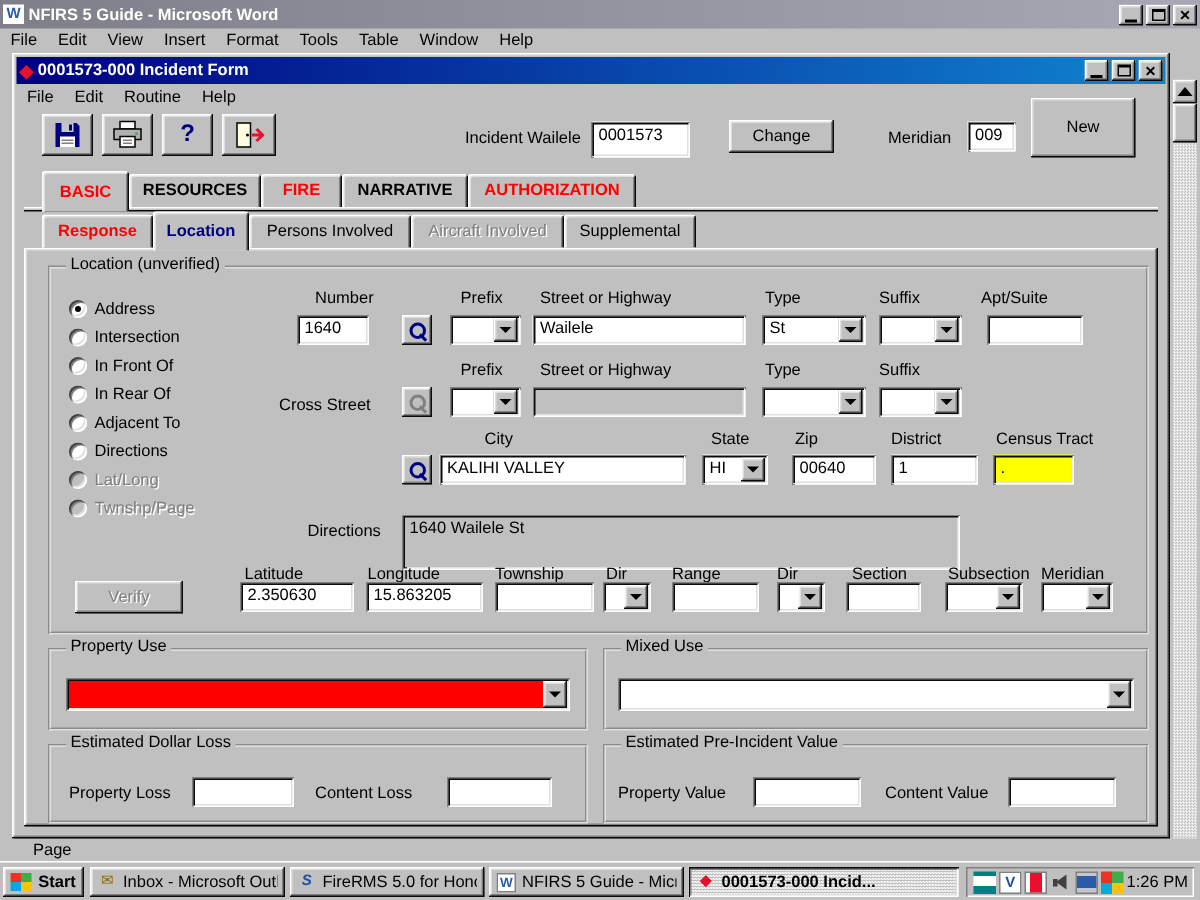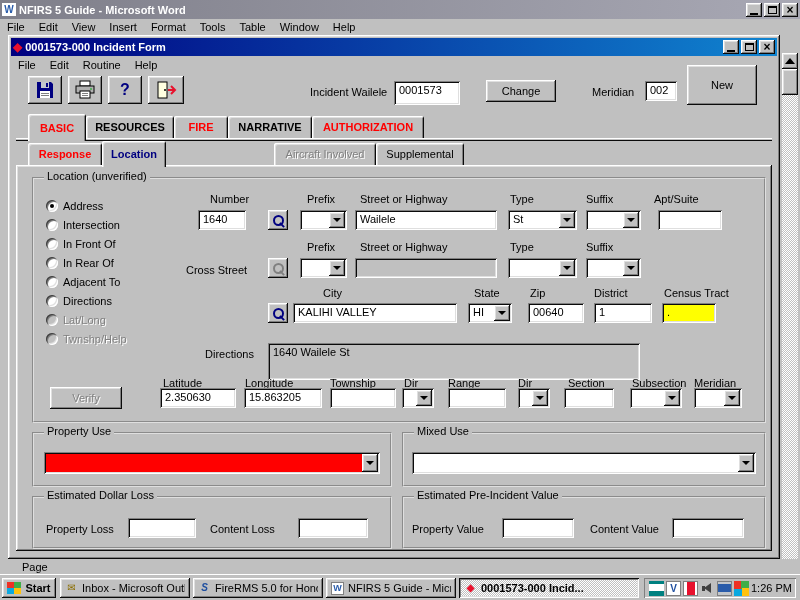--- a/index.html
+++ b/index.html
@@ -141,21 +141,21 @@
 
   <span class="lbl" style="left:302px;top:51px">Incident Wailele</span>
   <div class="a field" style="left:386px;top:46px;width:66px;height:24px">
     <span>0001573</span>
   </div>
   <div class="a btn" style="left:478px;top:45px;width:70px;height:22px">
     <span>Change</span>
   </div>
   <span class="lbl" style="left:584px;top:51px">Meridian</span>
   <div class="a field" style="left:637px;top:46px;width:32px;height:20px">
-    <span>002</span>
+    <span>009</span>
   </div>
   <div class="a btn" style="left:679px;top:30px;width:70px;height:40px">
     <span>New</span>
   </div>
 
   <div class="a hline" style="left:8px;top:103px;width:756px;height:3px;z-index:1"></div>
   <div class="tab" style="left:20px;top:79px;width:58px;height:27px;z-index:3">
     <span style="color: rgb(255, 0, 0);">BASIC</span>
   </div>
   <div class="tab" style="left:78px;top:81px;width:88px;height:22px;z-index:2">
@@ -170,20 +170,23 @@
   <div class="tab" style="left:304px;top:81px;width:112px;height:22px;z-index:2">
     <span style="color: rgb(255, 0, 0);">AUTHORIZATION</span>
   </div>
 
   <div class="tab" style="left:20px;top:108px;width:74px;height:22px;z-index:2">
     <span style="color: rgb(255, 0, 0);">Response</span>
   </div>
   <div class="tab" style="left:94px;top:106px;width:64px;height:26px;z-index:3">
     <span style="color: rgb(0, 0, 128);">Location</span>
   </div>
+  <div class="tab" style="left:158px;top:108px;width:108px;height:22px;z-index:2;font-weight:normal">
+    <span style="color: rgb(0, 0, 0);">Persons Involved</span>
+  </div>
   <div class="tab dis-text" style="left:266px;top:108px;width:102px;height:22px;z-index:2;font-weight:normal">
     <span style="color: rgb(128, 128, 128);">Aircraft Involved</span>
   </div>
   <div class="tab" style="left:368px;top:108px;width:88px;height:22px;z-index:2;font-weight:normal">
     <span style="color: rgb(0, 0, 0);">Supplemental</span>
   </div>
 
   <div class="a raised" style="left:8px;top:130px;width:756px;height:386px;z-index:1">
 
     <div class="groupbox" style="left:16px;top:12px;width:734px;height:246px"></div>
@@ -212,21 +215,21 @@
     <div class="radio-opt" style="left:30px;top:129px">
       <span class="radio"></span>
       <span>Directions</span>
     </div>
     <div class="radio-opt" style="left:30px;top:148px">
       <span class="radio disabled"></span>
       <span class="dis-text">Lat/Long</span>
     </div>
     <div class="radio-opt" style="left:30px;top:167px">
       <span class="radio disabled"></span>
-      <span class="dis-text">Twnshp/Help</span>
+      <span class="dis-text">Twnshp/Page</span>
     </div>
 
     <span class="lbl" style="left:194px;top:28px">Number</span>
     <span class="lbl" style="left:291px;top:28px">Prefix</span>
     <span class="lbl" style="left:344px;top:28px">Street or Highway</span>
     <span class="lbl" style="left:494px;top:28px">Type</span>
     <span class="lbl" style="left:570px;top:28px">Suffix</span>
     <span class="lbl" style="left:638px;top:28px">Apt/Suite</span>
 
     <div class="a field" style="left:182px;top:45px;width:48px;height:20px">

